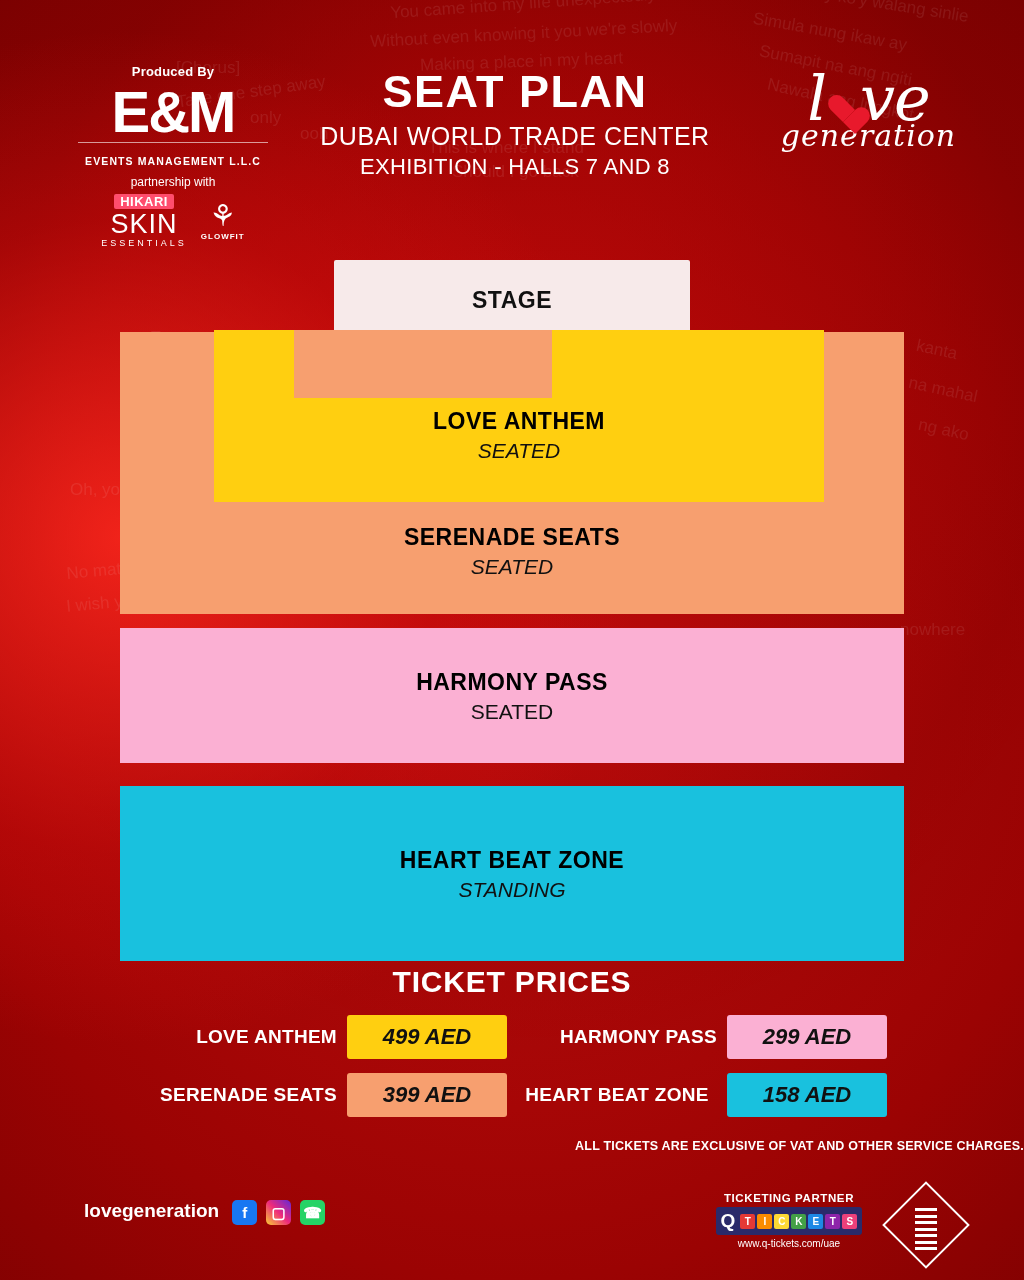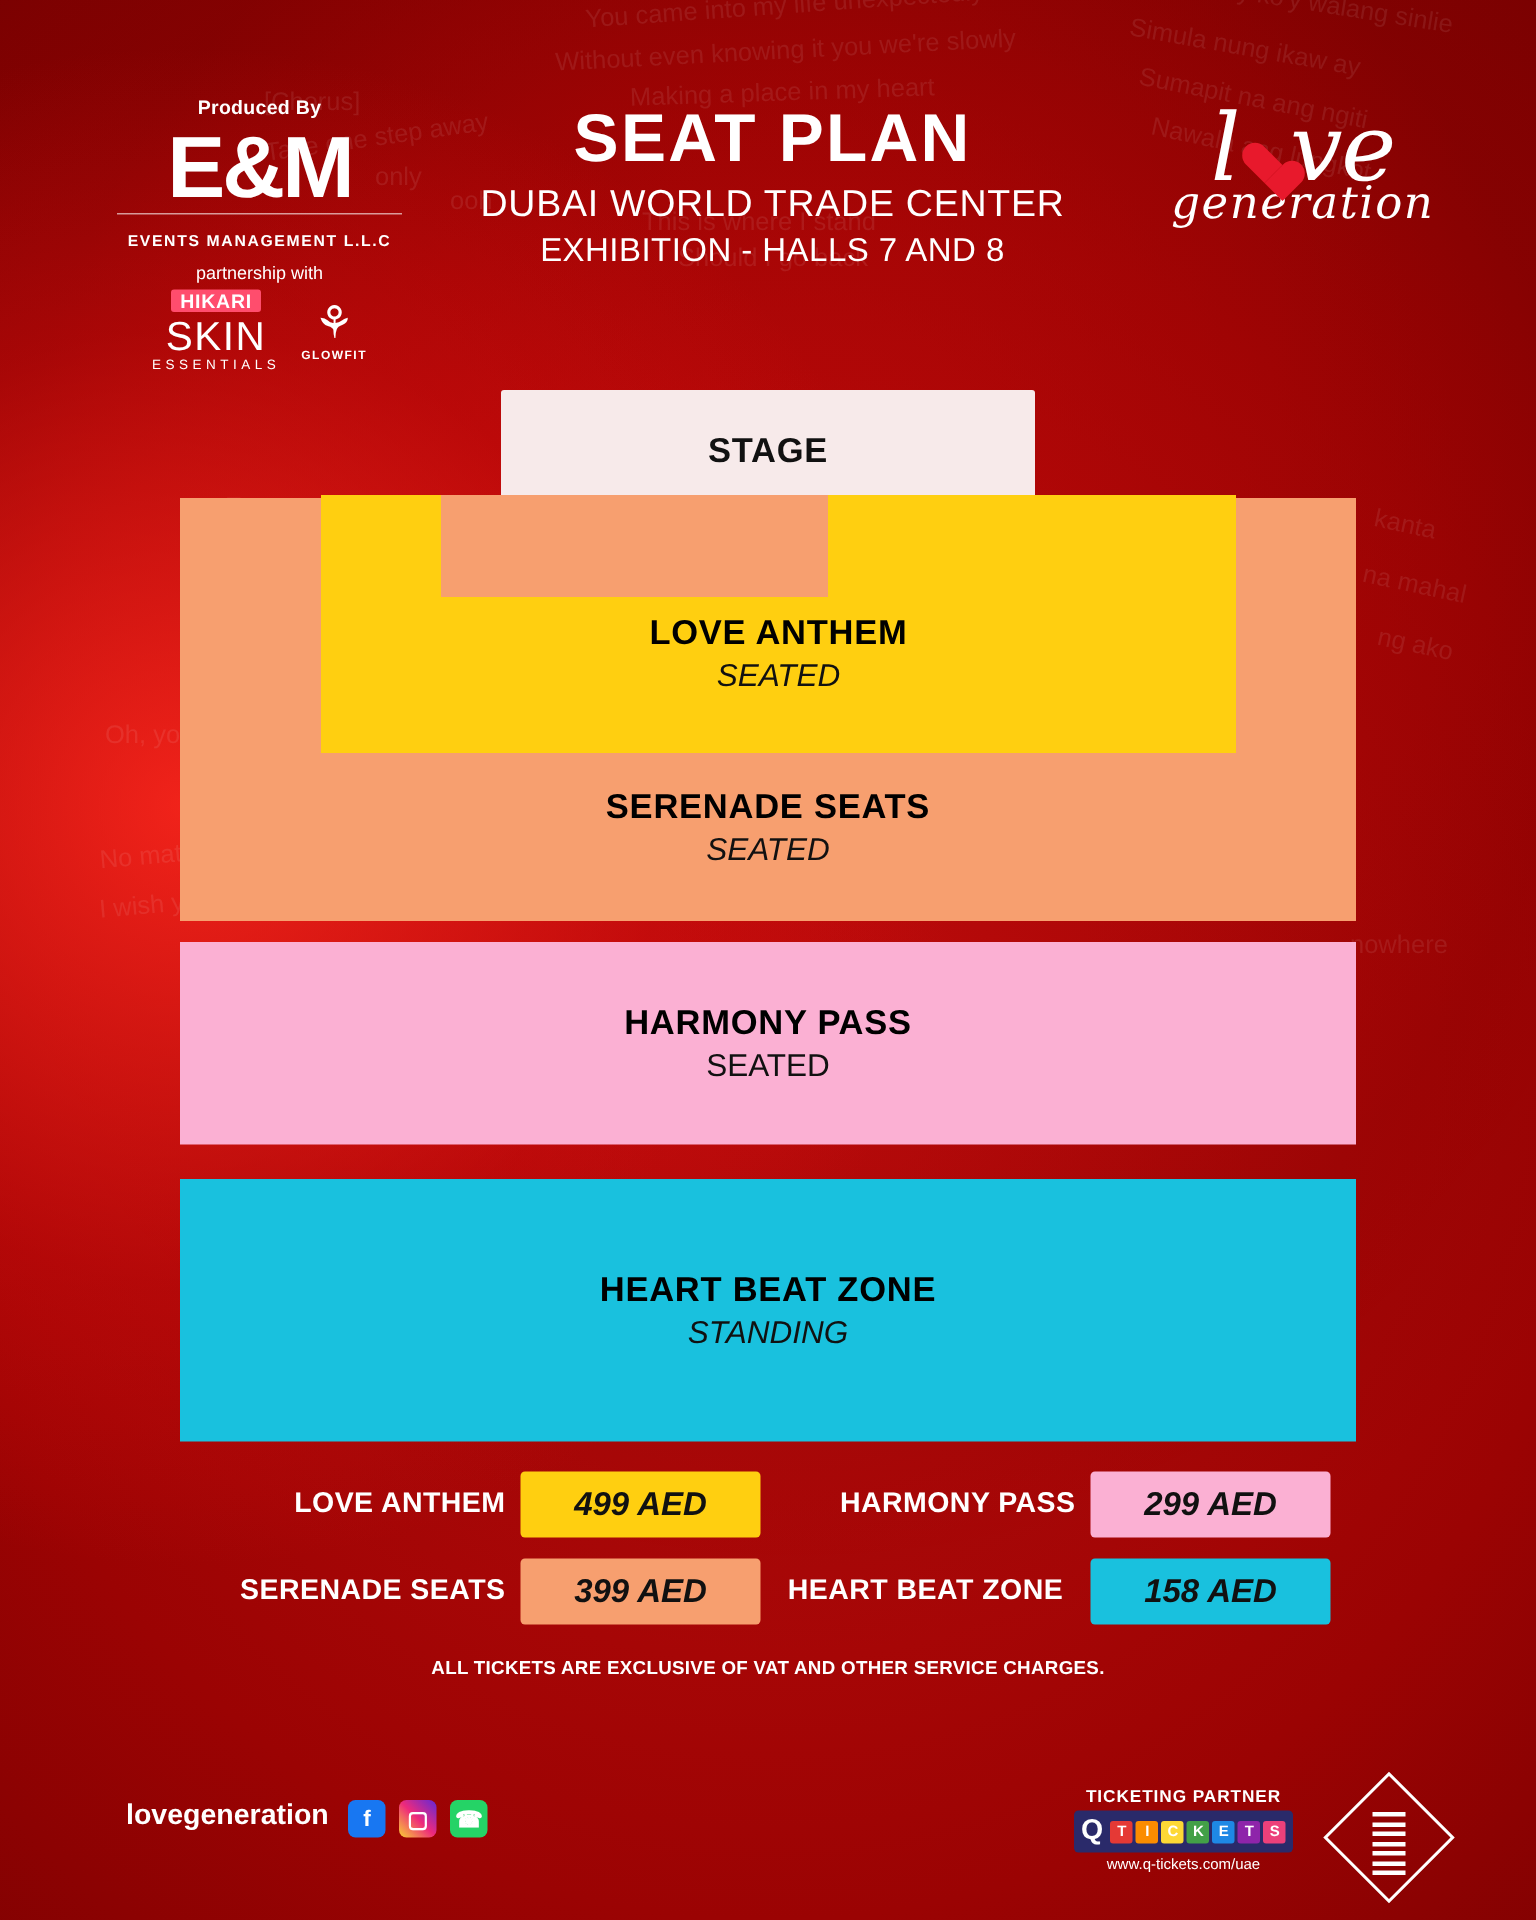--- a/index.html
+++ b/index.html
@@ -187,21 +187,21 @@
   }
   .p-label {
     color: #fff; font-weight: bold; font-size: 19px; text-align: right; letter-spacing: .3px;
   }
   .p-label.center { text-align: center; line-height: 1.15; }
   .p-amount {
     font-weight: bold; font-style: italic; font-size: 22px; color: #111;
     text-align: center; padding: 9px 0; border-radius: 3px;
   }
   .vatnote {
-    margin-top: 22px; text-align: center; color: #fff; font-size: 12.5px; font-weight: bold; letter-spacing: .2px;
+    margin-top: 22px; text-align: right; color: #fff; font-size: 12.5px; font-weight: bold; letter-spacing: .2px;
   }
 
   
   .footer { position: absolute; left: 0; top: 1190px; width: 1024px; height: 90px; }
   .social { position: absolute; left: 84px; top: 10px; display: flex; align-items: flex-start; gap: 9px; }
   .handle { color: #fff; font-weight: bold; font-size: 19px; margin-right: 4px; }
   .sicon {
     width: 25px; height: 25px; border-radius: 5px; display: flex; align-items: center;
     justify-content: center; font-size: 15px; font-weight: bold; color: #fff;
   }
@@ -331,20 +331,21 @@
 
     <div class="heartbeat">
       <div class="zone-center">
         <div class="zone-name">HEART BEAT ZONE</div>
         <div class="zone-type italic">STANDING</div>
       </div>
     </div>
   </div>
 
   <div class="prices">
+    <h2>TICKET PRICES</h2>
     <div class="price-grid">
 
       <div class="p-label">LOVE ANTHEM</div>
       <div class="p-amount" style="background:#ffcf10;">499 AED</div>
 
       <div class="p-label">HARMONY PASS</div>
       <div class="p-amount" style="background:#fbb0d3;">299 AED</div>
 
       <div class="p-label">SERENADE SEATS</div>
       <div class="p-amount" style="background:#f79f6f;">399 AED</div>

